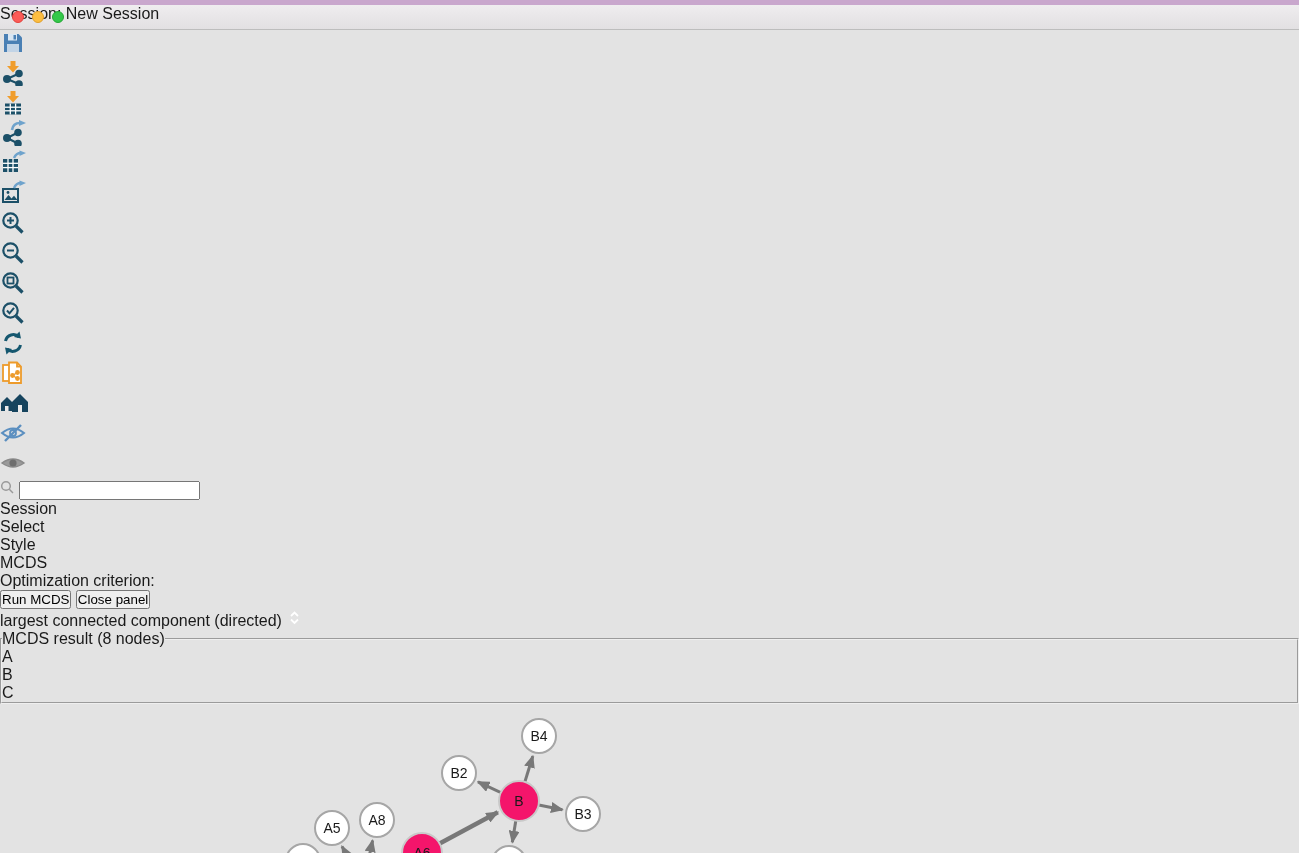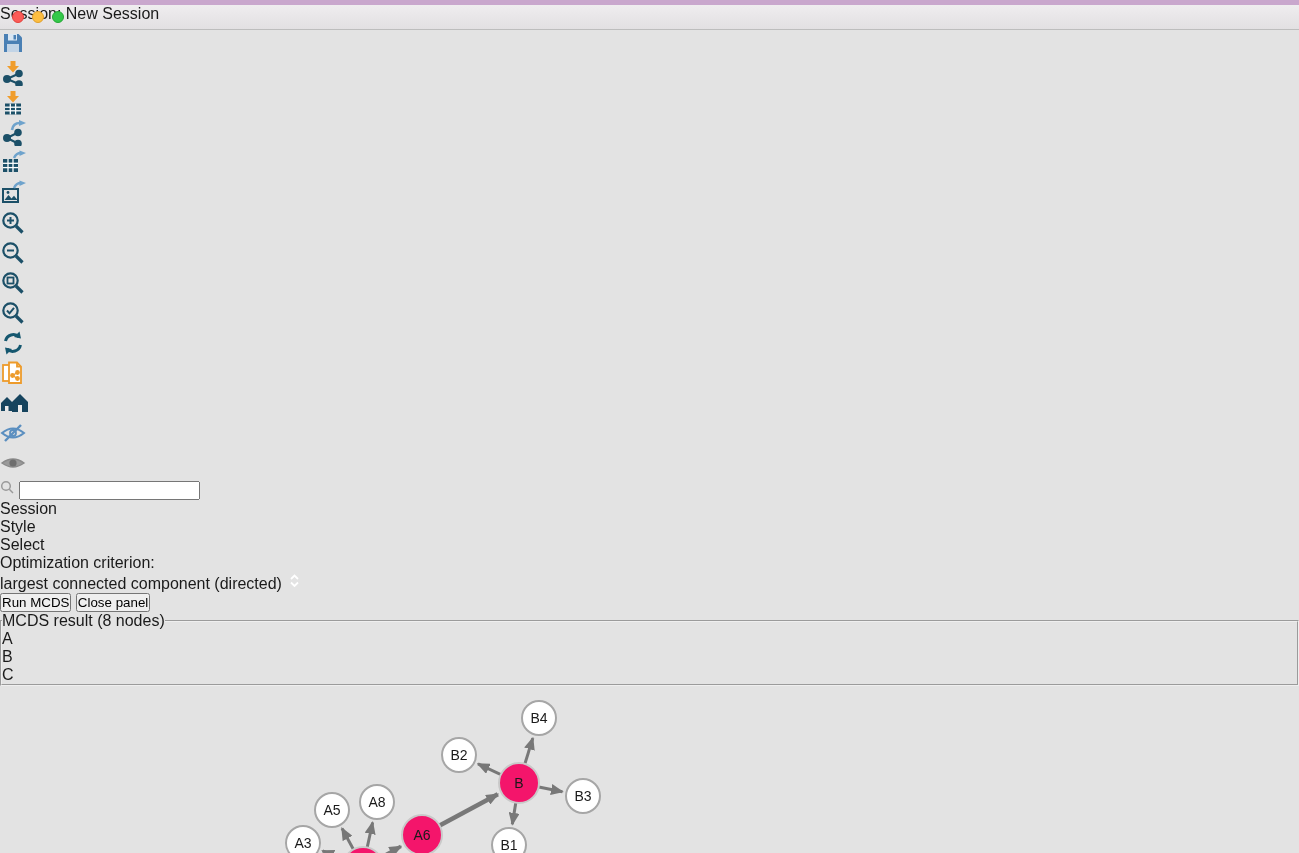--- a/index.html
+++ b/index.html
@@ -245,35 +245,36 @@
         <circle cx="6" cy="6" r="4.3" stroke="#9a9a9a" stroke-width="1.5" fill="none"></circle>
         <line x1="9.3" y1="9.3" x2="13" y2="13" stroke="#9a9a9a" stroke-width="1.5"></line>
       </svg>
     <input id="search-input" type="text" value="" style="">
   </div>
 </div>
 
 <div id="control-panel">
   <div id="cp-tabs">
       <div class="tab">Session</div>
+      <div class="tab">Select</div>
       <div class="tab">Style</div>
-      <div class="tab">Select</div>
+      <div class="tab active">MCDS</div>
     </div>
   <div id="cp-content">
     <div id="opt-label">Optimization criterion:</div>
+    <div id="cp-buttons">
+      <button class="pbtn">Run MCDS</button>
+      <button class="pbtn">Close panel</button>
+    </div>
     <div id="criterion-select">
       <span>largest connected component (directed)</span>
       <span id="criterion-stepper"><svg width="17" height="17" viewBox="0 0 17 17">
             <path d="M5 7 l3.5-3.5 L12 7" stroke="#fff" stroke-width="1.8" fill="none"></path>
             <path d="M5 10.5 l3.5 3.5 L12 10.5" stroke="#fff" stroke-width="1.8" fill="none"></path>
           </svg></span>
-    </div>
-    <div id="cp-buttons">
-      <button class="pbtn">Run MCDS</button>
-      <button class="pbtn">Close panel</button>
     </div>
     <fieldset id="result-fieldset">
       <legend>MCDS result (8 nodes)</legend>
       <div id="result-list">
           <div class="result-item">A</div>
           <div class="result-item">B</div>
           <div class="result-item">C</div>
         <div id="result-scroll"></div>
       </div>
     </fieldset>

